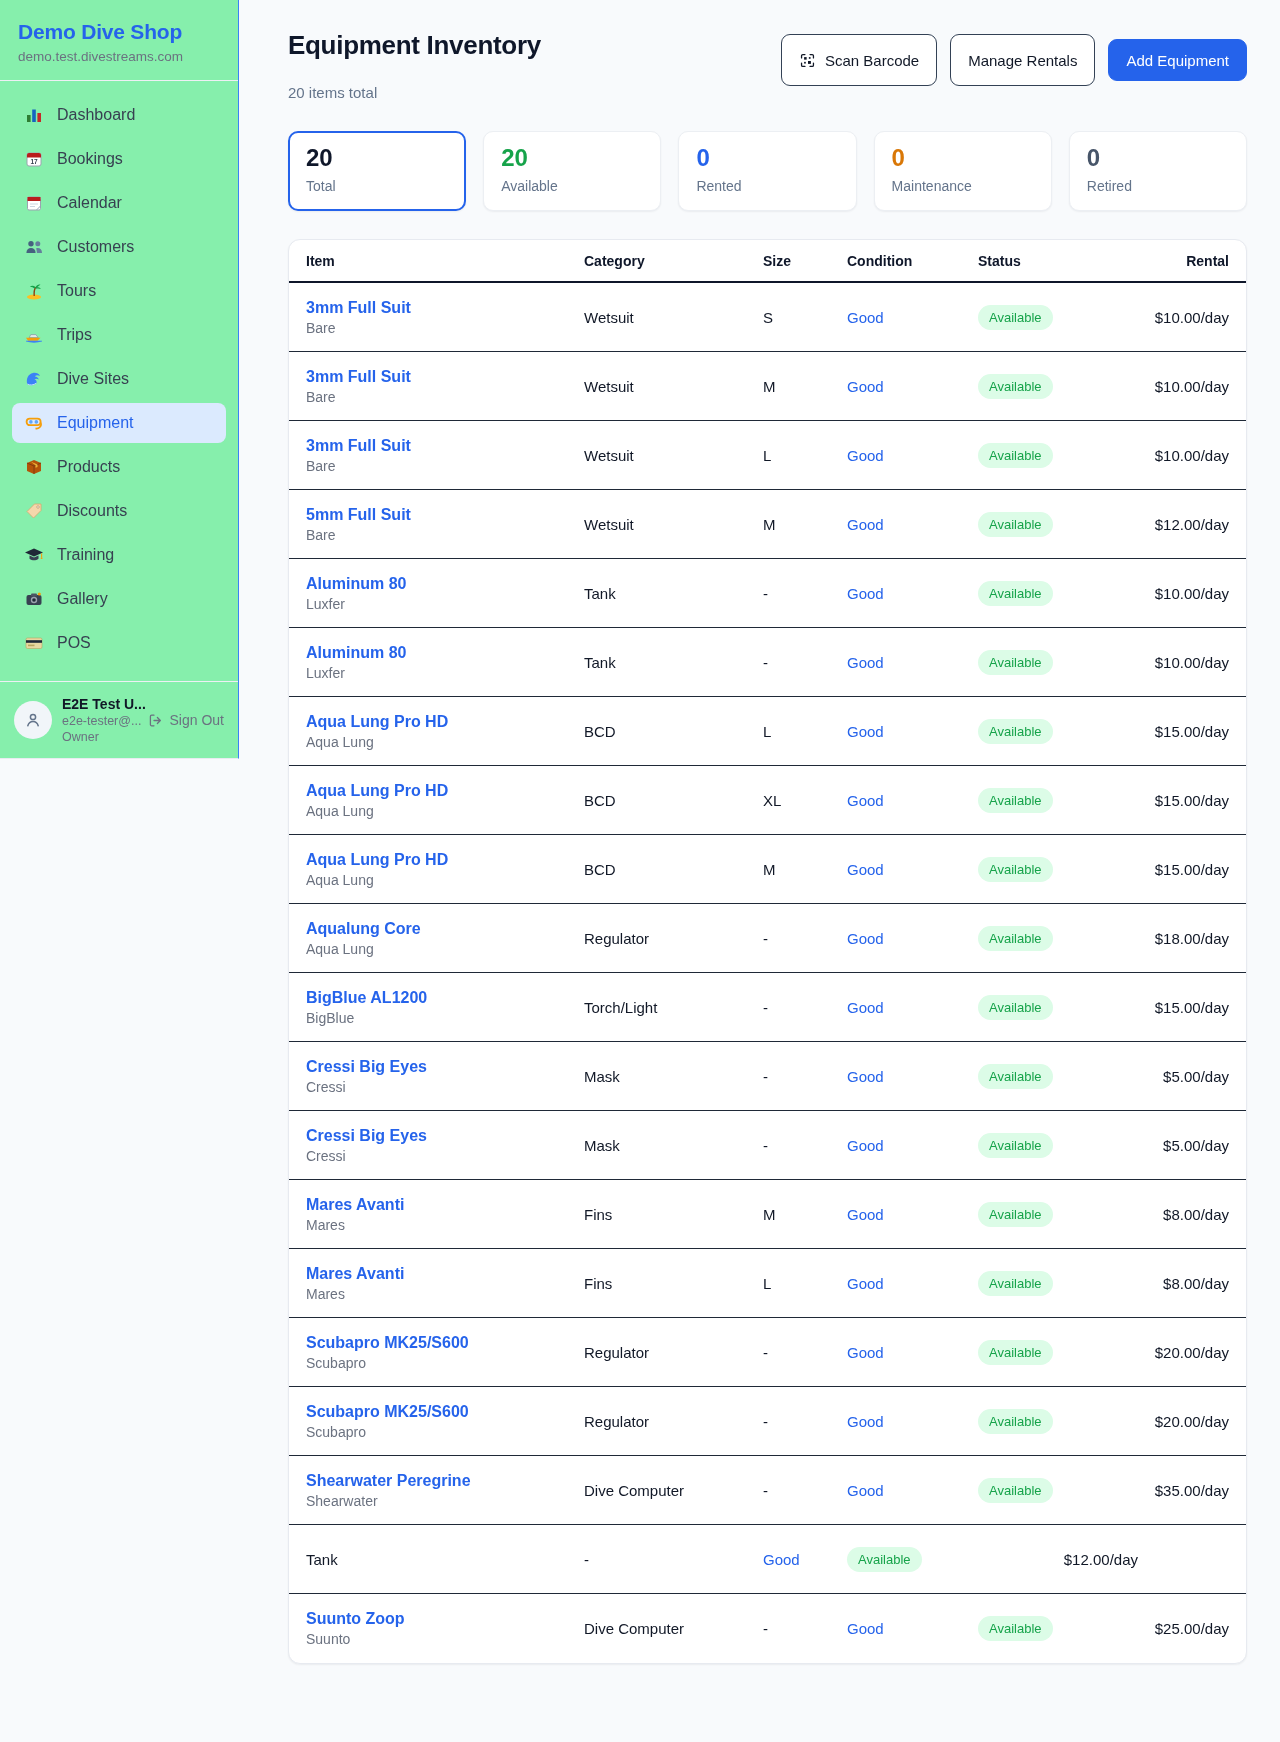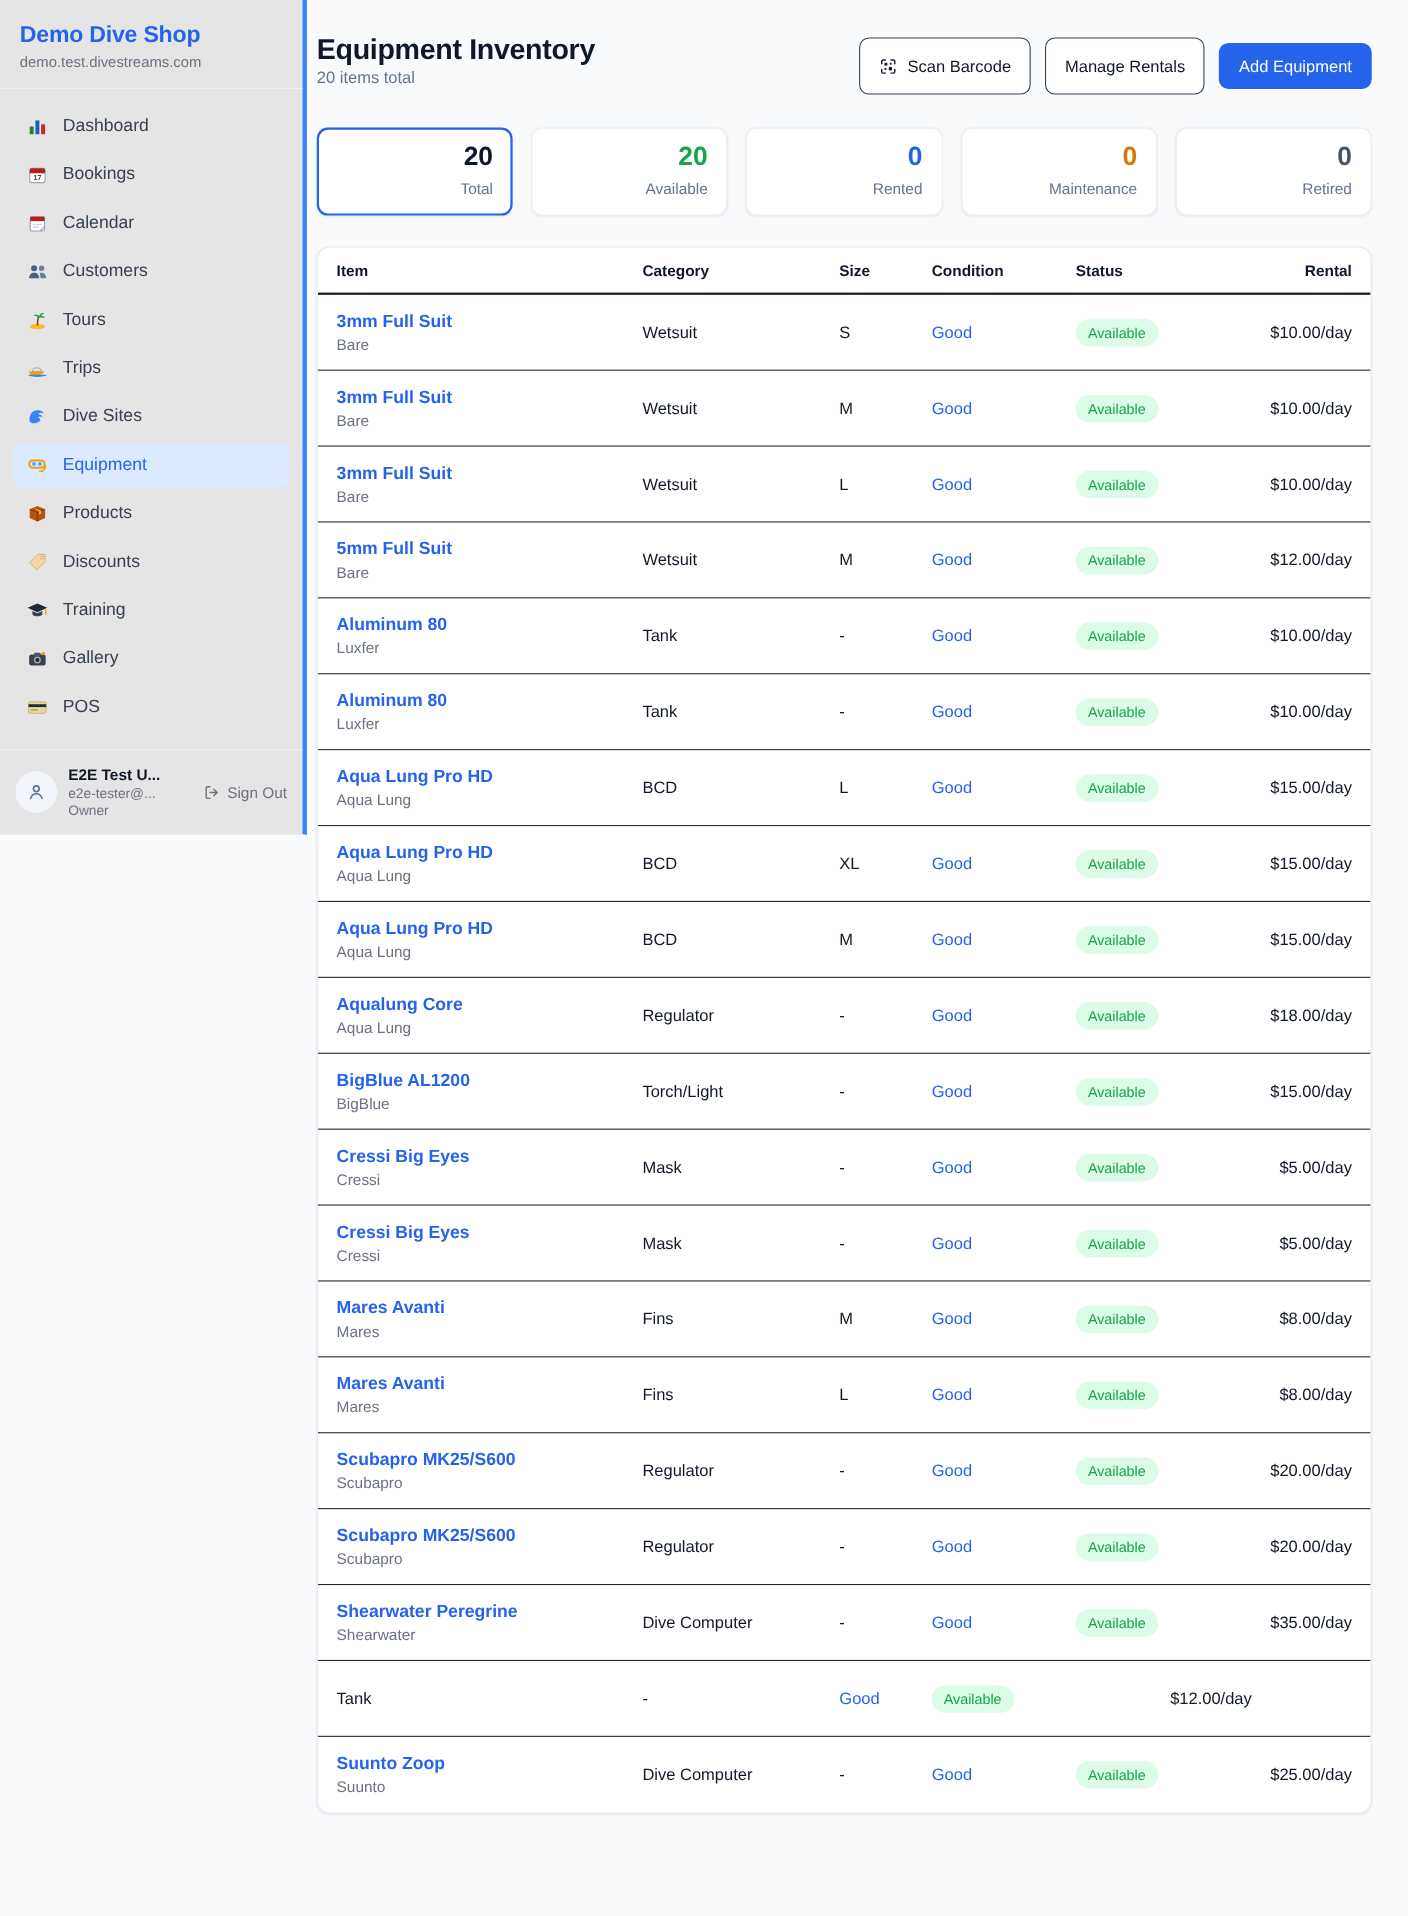--- a/index.html
+++ b/index.html
@@ -3,22 +3,22 @@
 <meta charset="utf-8">
 <style>
   * { box-sizing: border-box; }
   html,body { margin:0; padding:0; }
   body {
     width:1280px; height:1742px; overflow:hidden; position:relative;
     background:#f8fafc; color:#0f172a;
     font-family:"Liberation Sans", sans-serif;
   }
   
-  .sidebar { position:absolute; top:0; left:0; width:279px; background:#e5e5e5;
-    border-right:4px solid #3b82f6; border-bottom:1px solid #e8ecf1; }
+  .sidebar { position:absolute; top:0; left:0; width:239px; background:#86efac;
+    border-right:1px solid #3b82f6; border-bottom:1px solid #e8ecf1; }
   .brand { padding:20px 18px 16px; border-bottom:1px solid #eef0f4; }
   .brand-name { color:#2563eb; font-size:21px; font-weight:700; letter-spacing:-.2px; cursor:pointer; }
   .brand-domain { margin-top:5px; color:#6b7280; font-size:13.5px; }
   .nav { padding:14px 12px; }
   .nav-item { display:flex; align-items:center; gap:13px; height:40px; margin-bottom:4px;
     padding:0 12px; border-radius:8px; font-size:16px; color:#374151; cursor:pointer; }
   .nav-item.active { background:#dbeafe; color:#2563eb; }
   .icon { display:inline-block; }
   .icon svg { width:100%; height:100%; display:block; }
   .nav-icon { width:20px; height:20px; flex:0 0 20px; }
@@ -29,29 +29,29 @@
   .user-meta { flex:1; min-width:0; }
   .user-name { font-size:14px; font-weight:700; color:#111827; white-space:nowrap; }
   .user-email, .user-role { font-size:12.5px; color:#6b7280; margin-top:2px; white-space:nowrap; }
   .signout { display:flex; align-items:center; gap:6px; background:none; border:none;
     color:#6b7280; font-size:14px; font-family:inherit; cursor:pointer; padding:0; }
   .signout .icon { width:17px; height:17px; }
   
   .main { margin-left:252px; padding:30px 33px 0 36px; }
   .page-head { display:flex; justify-content:space-between; align-items:flex-start; }
   .page-title { margin:0; font-size:26px; font-weight:700; color:#0f172a; letter-spacing:-.3px; }
-  .page-subtitle { margin-top:1px; font-size:15px; color:#64748b; }
+  .page-subtitle { margin-top:23px; font-size:15px; color:#64748b; }
   .actions { display:flex; align-items:center; gap:13px; margin-top:4px; }
   .btn { height:52px; border-radius:9px; padding:0 17px; font-size:15px; font-weight:500;
     display:inline-flex; align-items:center; gap:9px; cursor:pointer; font-family:inherit; }
   .btn .icon { width:17px; height:17px; }
   .btn.outline { background:#fff; border:1px solid #334155; color:#111827; }
   .btn.primary { background:#2563eb; border:1px solid #2563eb; color:#fff; height:42px; }
   
-  .stats { display:flex; gap:17px; margin-top:30px;text-align:right; }
+  .stats { display:flex; gap:17px; margin-top:30px; }
   .stat-card { flex:1; height:80px; background:#fff; border:1px solid #eceff3; border-radius:10px;
     padding:13px 17px; box-shadow:0 1px 2px rgba(16,24,40,.06); cursor:pointer; }
   .stat-card.selected { border:2px solid #2563eb; padding:12px 16px; }
   .stat-value { font-size:24px; font-weight:700; line-height:1.1; }
   .stat-label { margin-top:7px; font-size:14px; color:#64748b; }
   
   .filter-row { display:flex; gap:18px; margin-top:26px; }
   .search-input { flex:1; height:42px; background:#fff; border:1px solid #1e293b; border-radius:10px;
     padding:0 16px; font-size:15px; color:#0f172a; font-family:inherit; }
   .search-input::placeholder { color:#64748b; }

